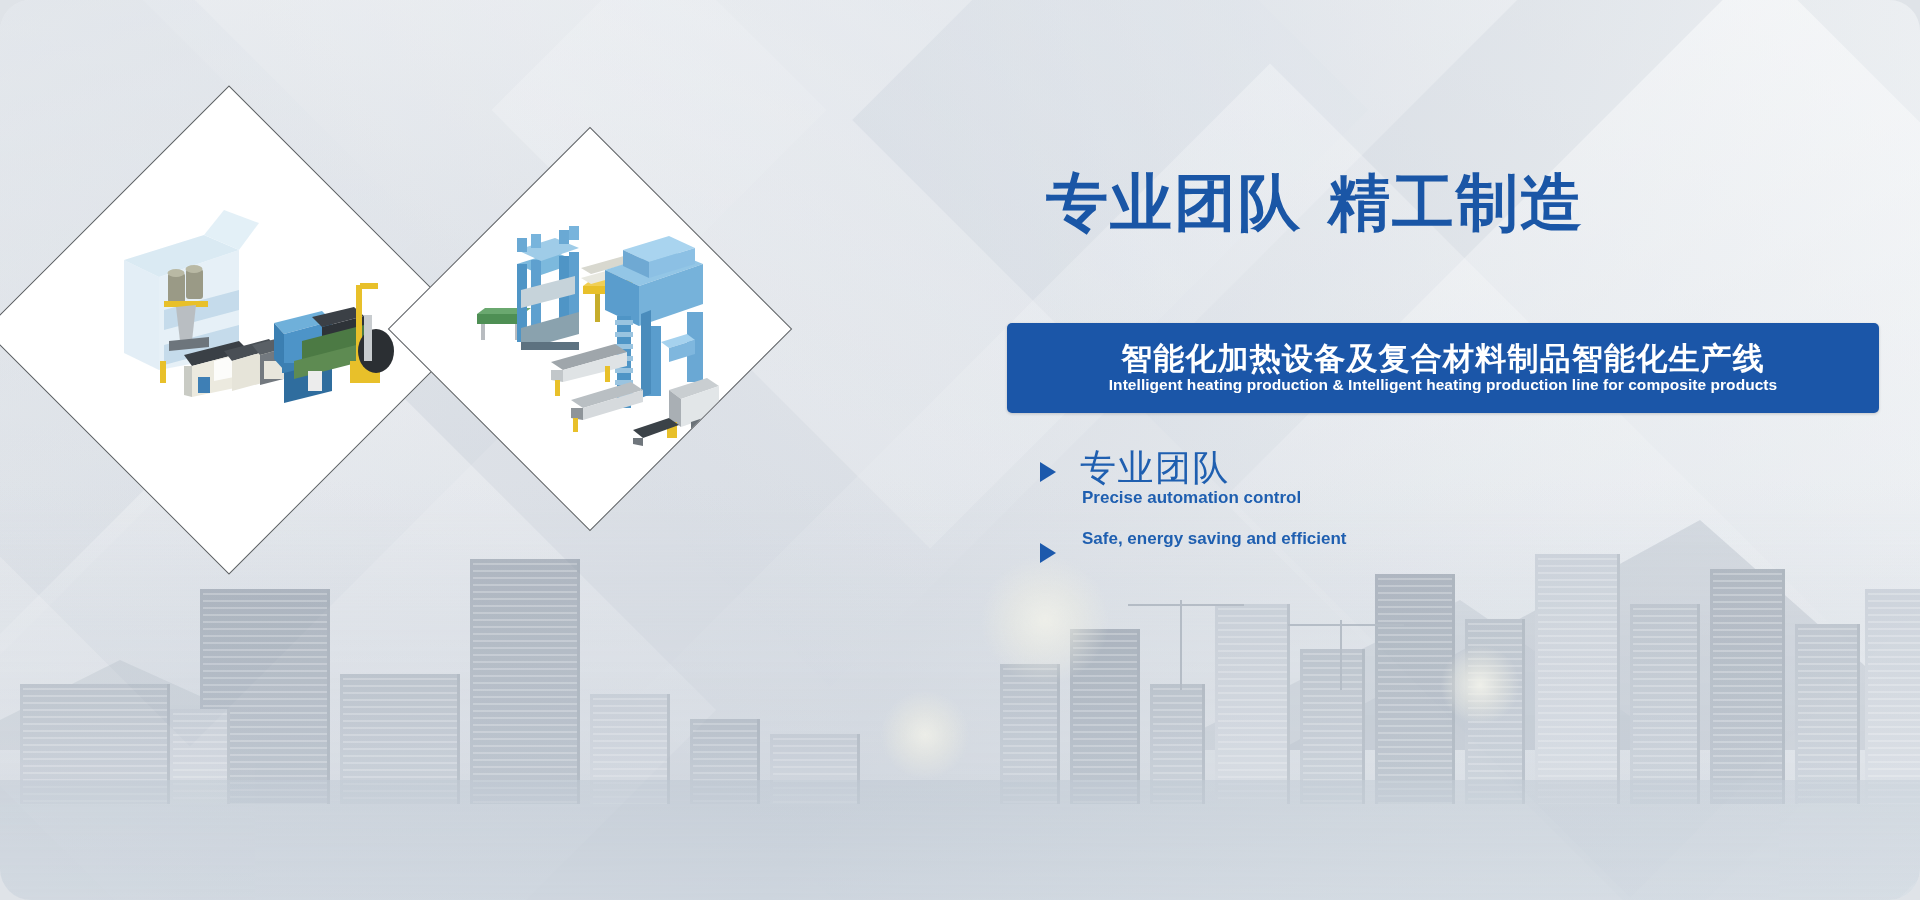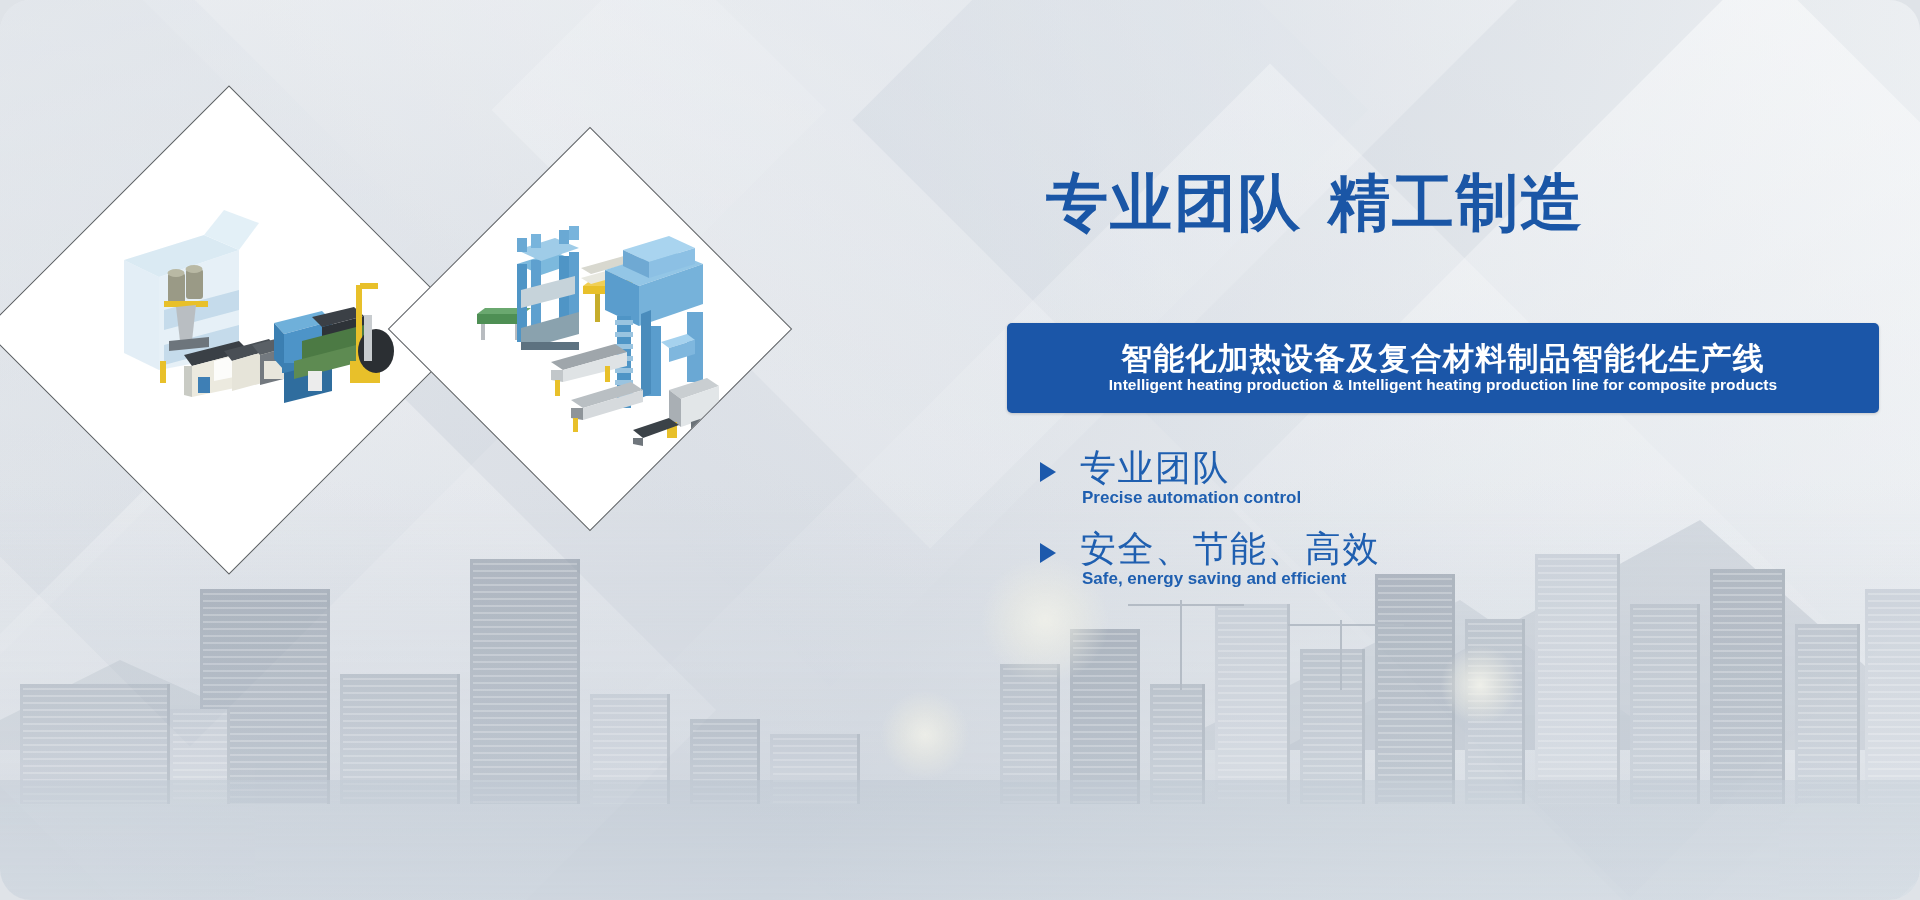--- a/index.html
+++ b/index.html
@@ -362,18 +362,17 @@
   </div>
 
   <div class="features">
     <div class="feature">
       <span class="tri"></span>
       <div class="fz">专业团队</div>
       <div class="fe">Precise automation control</div>
     </div>
     <div class="feature">
       <span class="tri"></span>
-      <div class="fz">安全、节能、高效</div>
       <div class="fe">Safe, energy saving and efficient</div>
     </div>
   </div>
 
 </div>
 
 </body></html>

